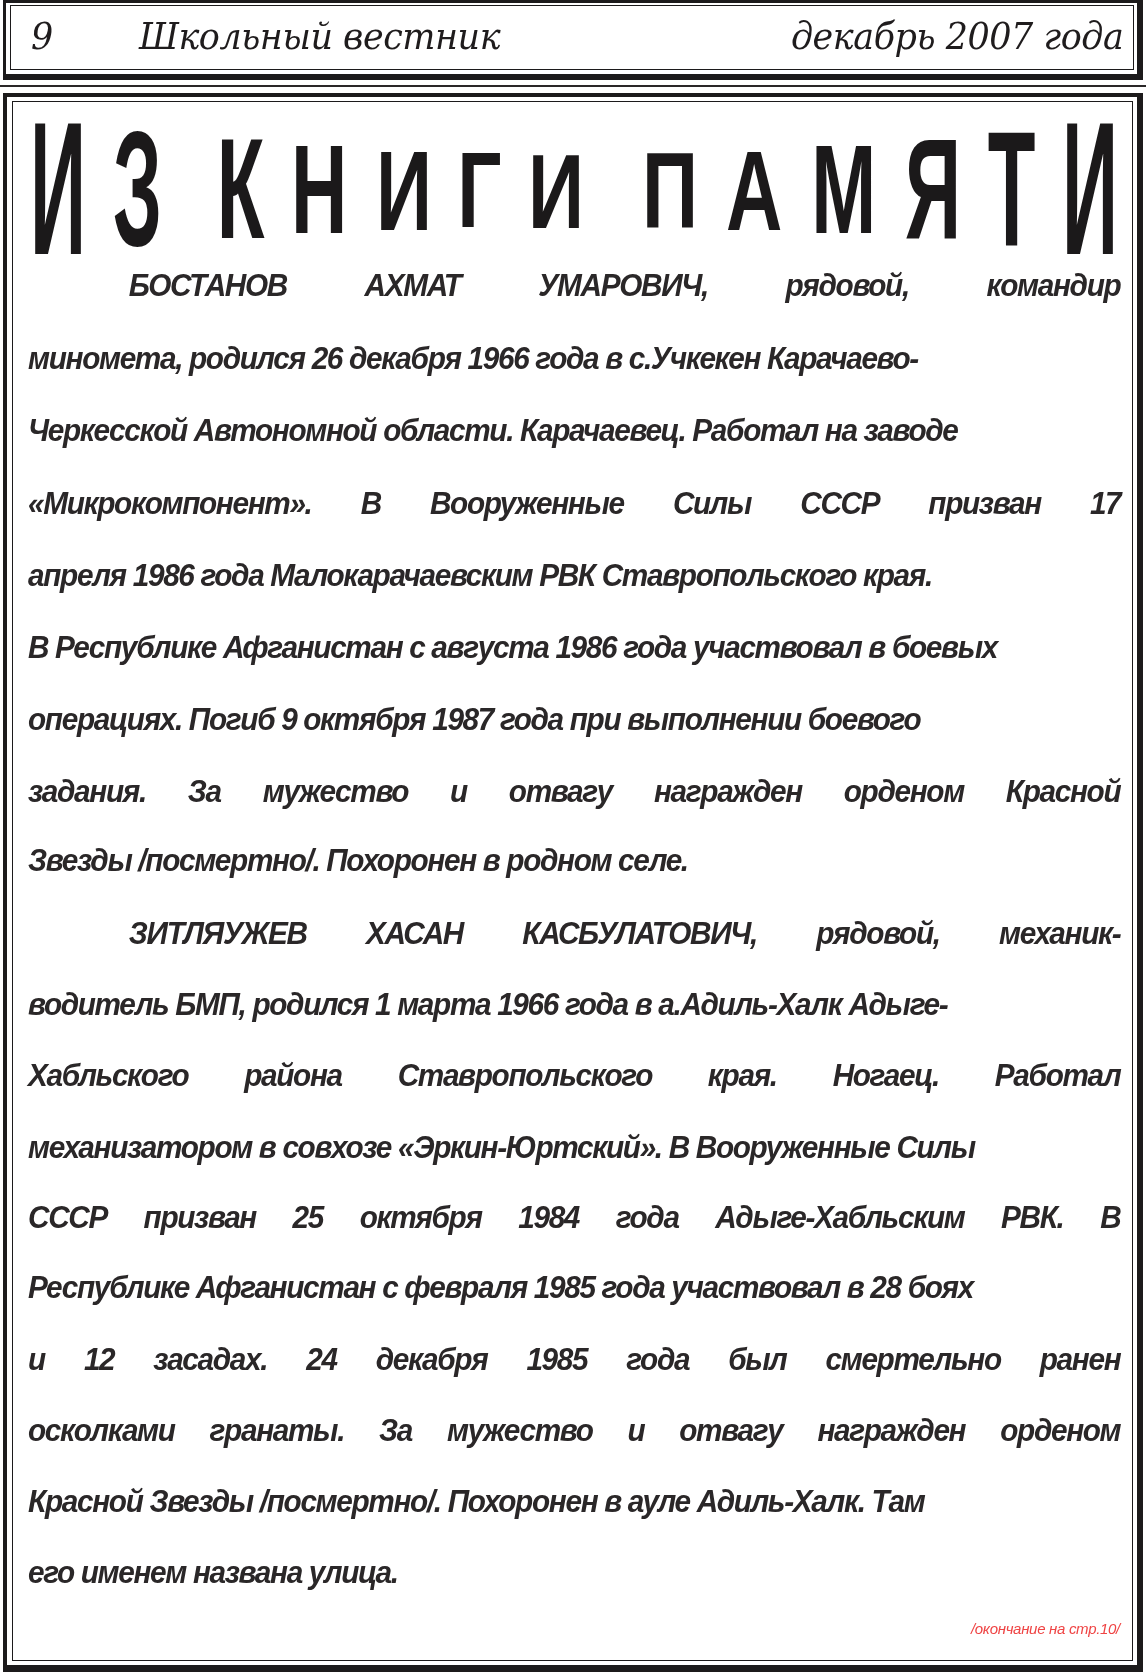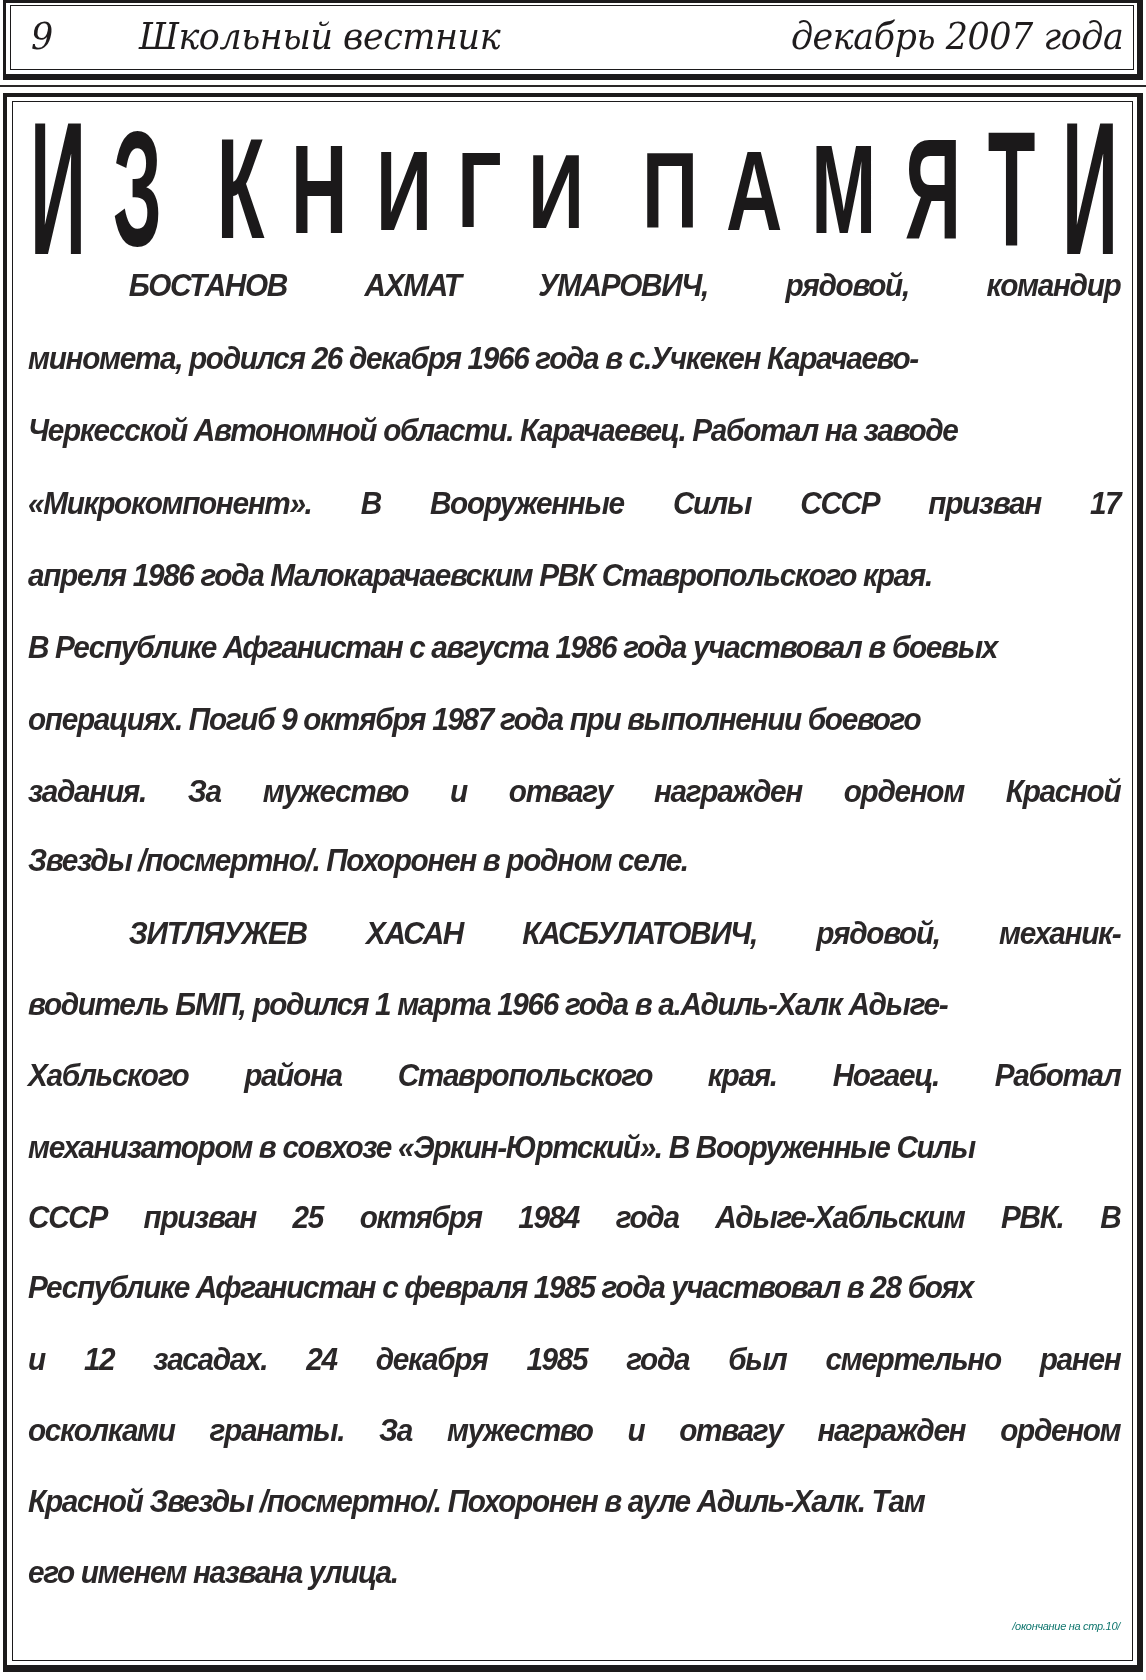--- a/index.html
+++ b/index.html
@@ -126,22 +126,22 @@
   }
   .line.left { justify-content: flex-start; }
   .line.indent { padding-left: 105px; box-sizing: border-box; }
 
   .continued-note {
     position: absolute;
     right: 26px;
     top: 1620px;
     font-family: "Liberation Sans", sans-serif;
     font-style: italic;
-    font-size: 11px;
-    color: #0f766e;
+    font-size: 15px;
+    color: #ef4444;
     letter-spacing: -0.3px;
   }
 </style>
 </head>
 <body>
 
 <div class="header-frame">
   <div class="header-inner">
     <span class="page-num">9</span>
     <span class="pub-title">Школьный вестник</span>

